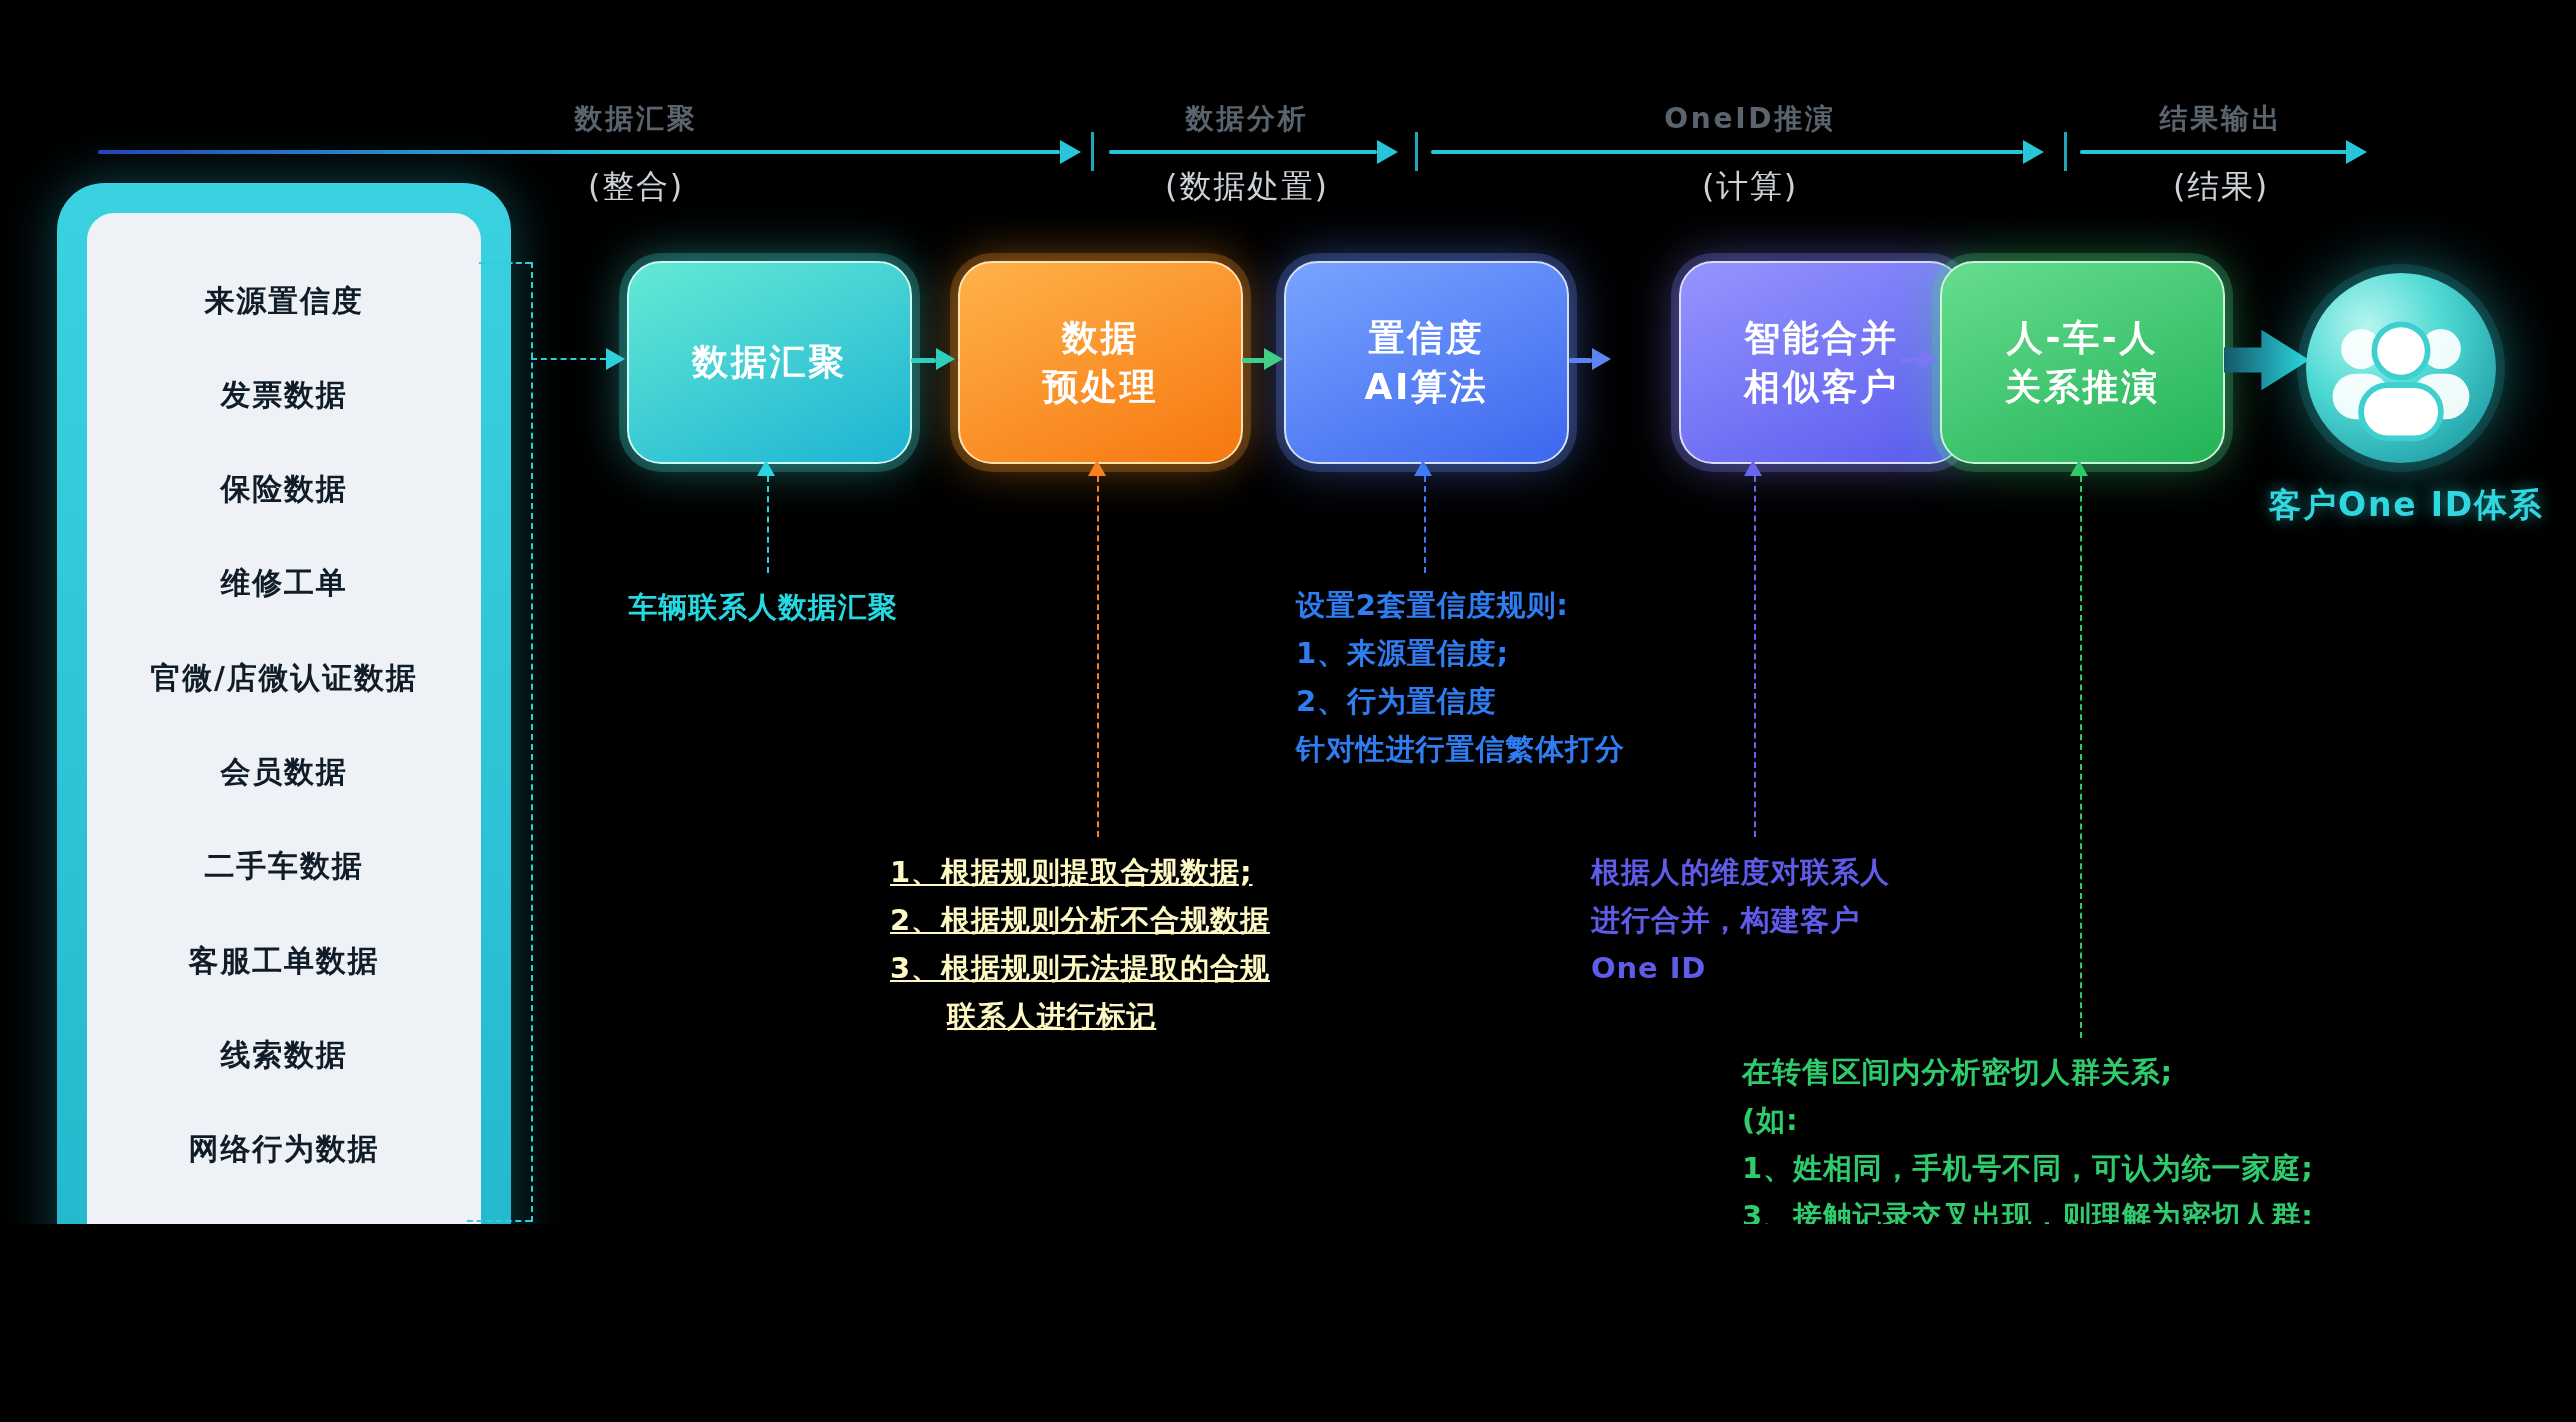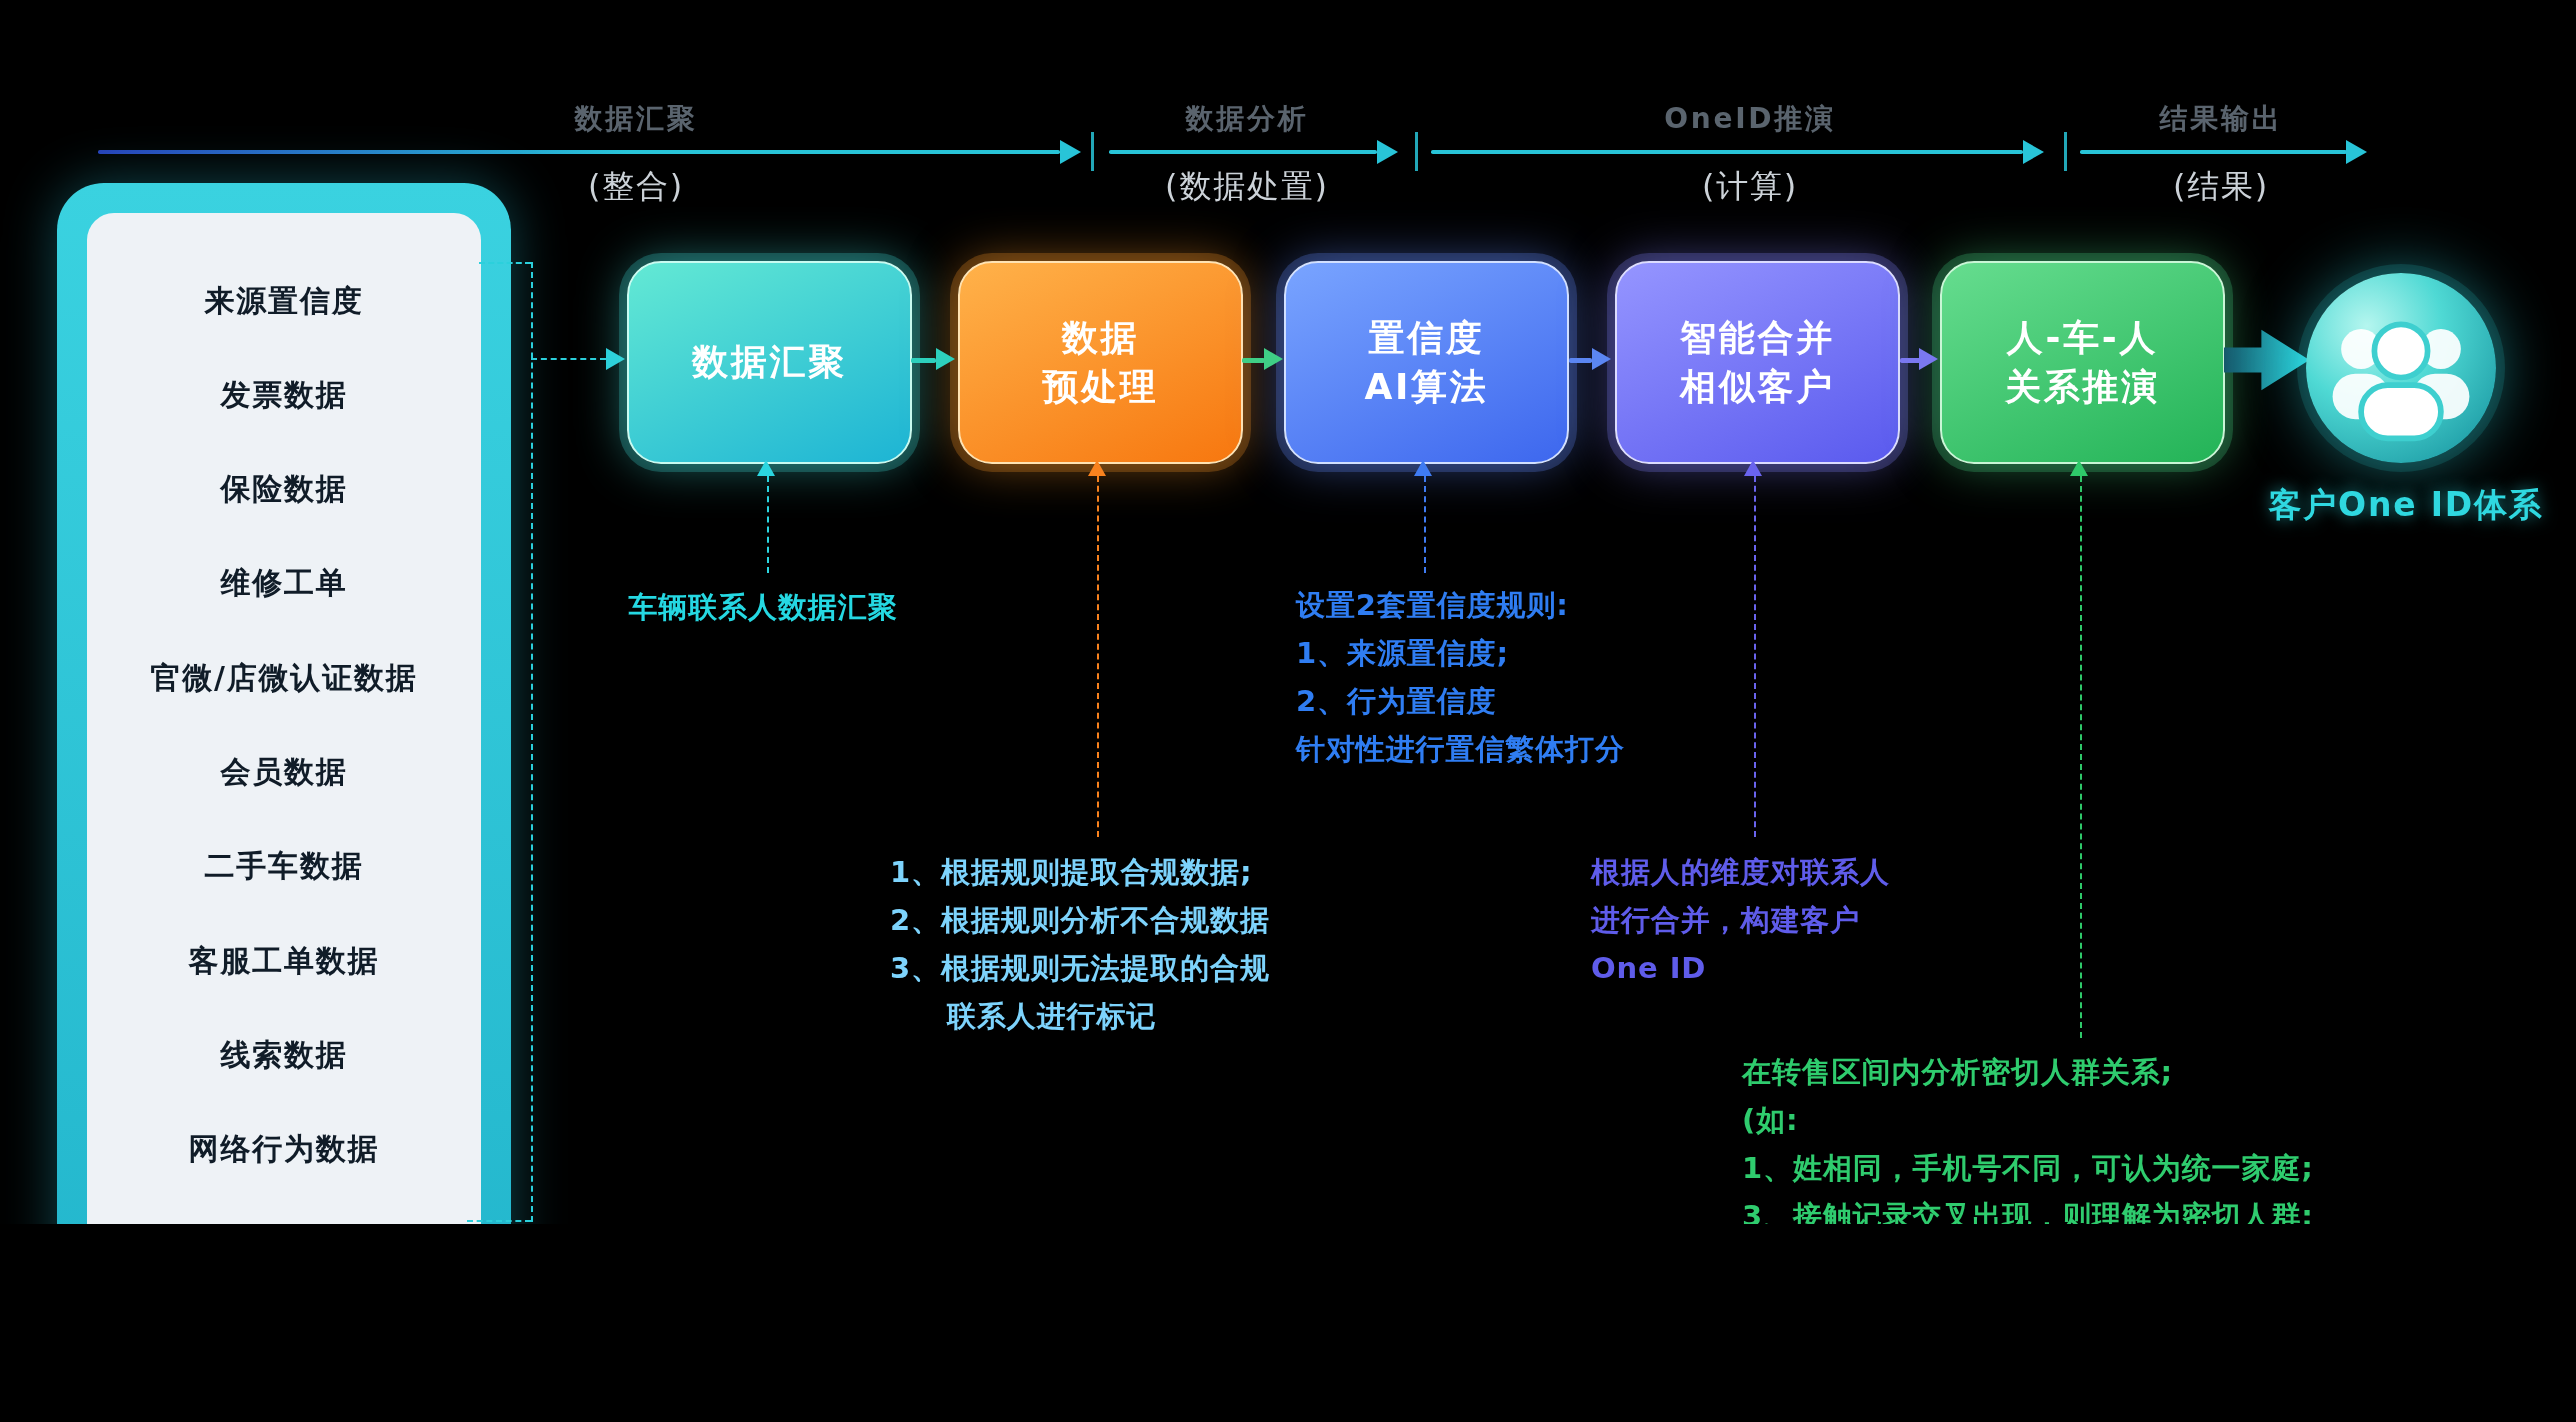--- a/index.html
+++ b/index.html
@@ -29,21 +29,21 @@
   
   .step{position:absolute;top:261px;width:281px;height:199px;border-radius:34px;display:flex;
         flex-direction:column;justify-content:center;align-items:center;color:#fff;font-size:36px;
         font-weight:bold;letter-spacing:2.7px;line-height:1.35;text-align:center;}
   .step1{left:627px;background:linear-gradient(155deg,#63e9d4,#1db4d4);border:2.7px solid #c8fbf1;
          box-shadow:0 0 0 8px rgba(64,220,214,.25),0 0 49px rgba(64,220,214,.5);}
   .step2{left:958px;background:linear-gradient(155deg,#ffb24a,#f7770f);border:2.7px solid #ffe3b3;
          box-shadow:0 0 0 8px rgba(250,150,40,.25),0 0 49px rgba(250,150,40,.5);}
   .step3{left:1284px;background:linear-gradient(155deg,#79a4ff,#3d67ee);border:2.7px solid #d2e0ff;
          box-shadow:0 0 0 8px rgba(100,140,255,.25),0 0 49px rgba(100,140,255,.5);}
-  .step4{left:1615px;background:linear-gradient(155deg,#9595ff,#5a5aee);border:2.7px solid #dcdcff;
+  .step4{left:1679px;background:linear-gradient(155deg,#9595ff,#5a5aee);border:2.7px solid #dcdcff;
          box-shadow:0 0 0 8px rgba(130,130,255,.25),0 0 49px rgba(130,130,255,.5);}
   .step5{left:1940px;background:linear-gradient(155deg,#66dd8f,#23b357);border:2.7px solid #c9f6d6;
          box-shadow:0 0 0 8px rgba(70,210,130,.25),0 0 49px rgba(70,210,130,.5);}
 
   
   .sarw-line{position:absolute;top:358px;height:4.5px;border-radius:1.8px;}
   .sarw-head{position:absolute;top:348px;width:0;height:0;border-top:11.6px solid transparent;
              border-bottom:11.6px solid transparent;border-left:19.7px solid;}
 
   
@@ -67,21 +67,21 @@
   .l-blue{border-left-color:#3f7bf2;}
   .c-purple{border-color:transparent transparent #6a64ee transparent;}
   .l-purple{border-left-color:#6a64ee;}
   .c-green{border-color:transparent transparent #2fc96a transparent;}
   .l-green{border-left-color:#2fc96a;}
 
   
   .ann{position:absolute;font-size:29px;font-weight:bold;line-height:48px;letter-spacing:0.9px;
        white-space:nowrap;}
   .ann1{left:763px;top:583px;transform:translateX(-50%);color:#25d8e2;}
-  .ann2{left:890px;top:848px;color:#7dd3fc;}
+  .ann2{left:890px;top:848px;color:#fef9c3;text-decoration:underline;}
   .ann3{left:1296px;top:581px;color:#2f7df2;}
   .ann4{left:1591px;top:848px;color:#5f5cea;}
   .ann5{left:1742px;top:1048px;color:#2fcc6e;}
   .ann .indent{padding-left:57px;}
 
   
   .stub{position:absolute;border-top:2.7px dashed #2bd0dc;height:0;}
   .vline{position:absolute;border-left:2.7px dashed #2bd0dc;width:0;}
   .harrow-head{position:absolute;top:348px;width:0;height:0;border-top:11.6px solid transparent;
                border-bottom:11.6px solid transparent;border-left:19.7px solid #2bd0dc;}

